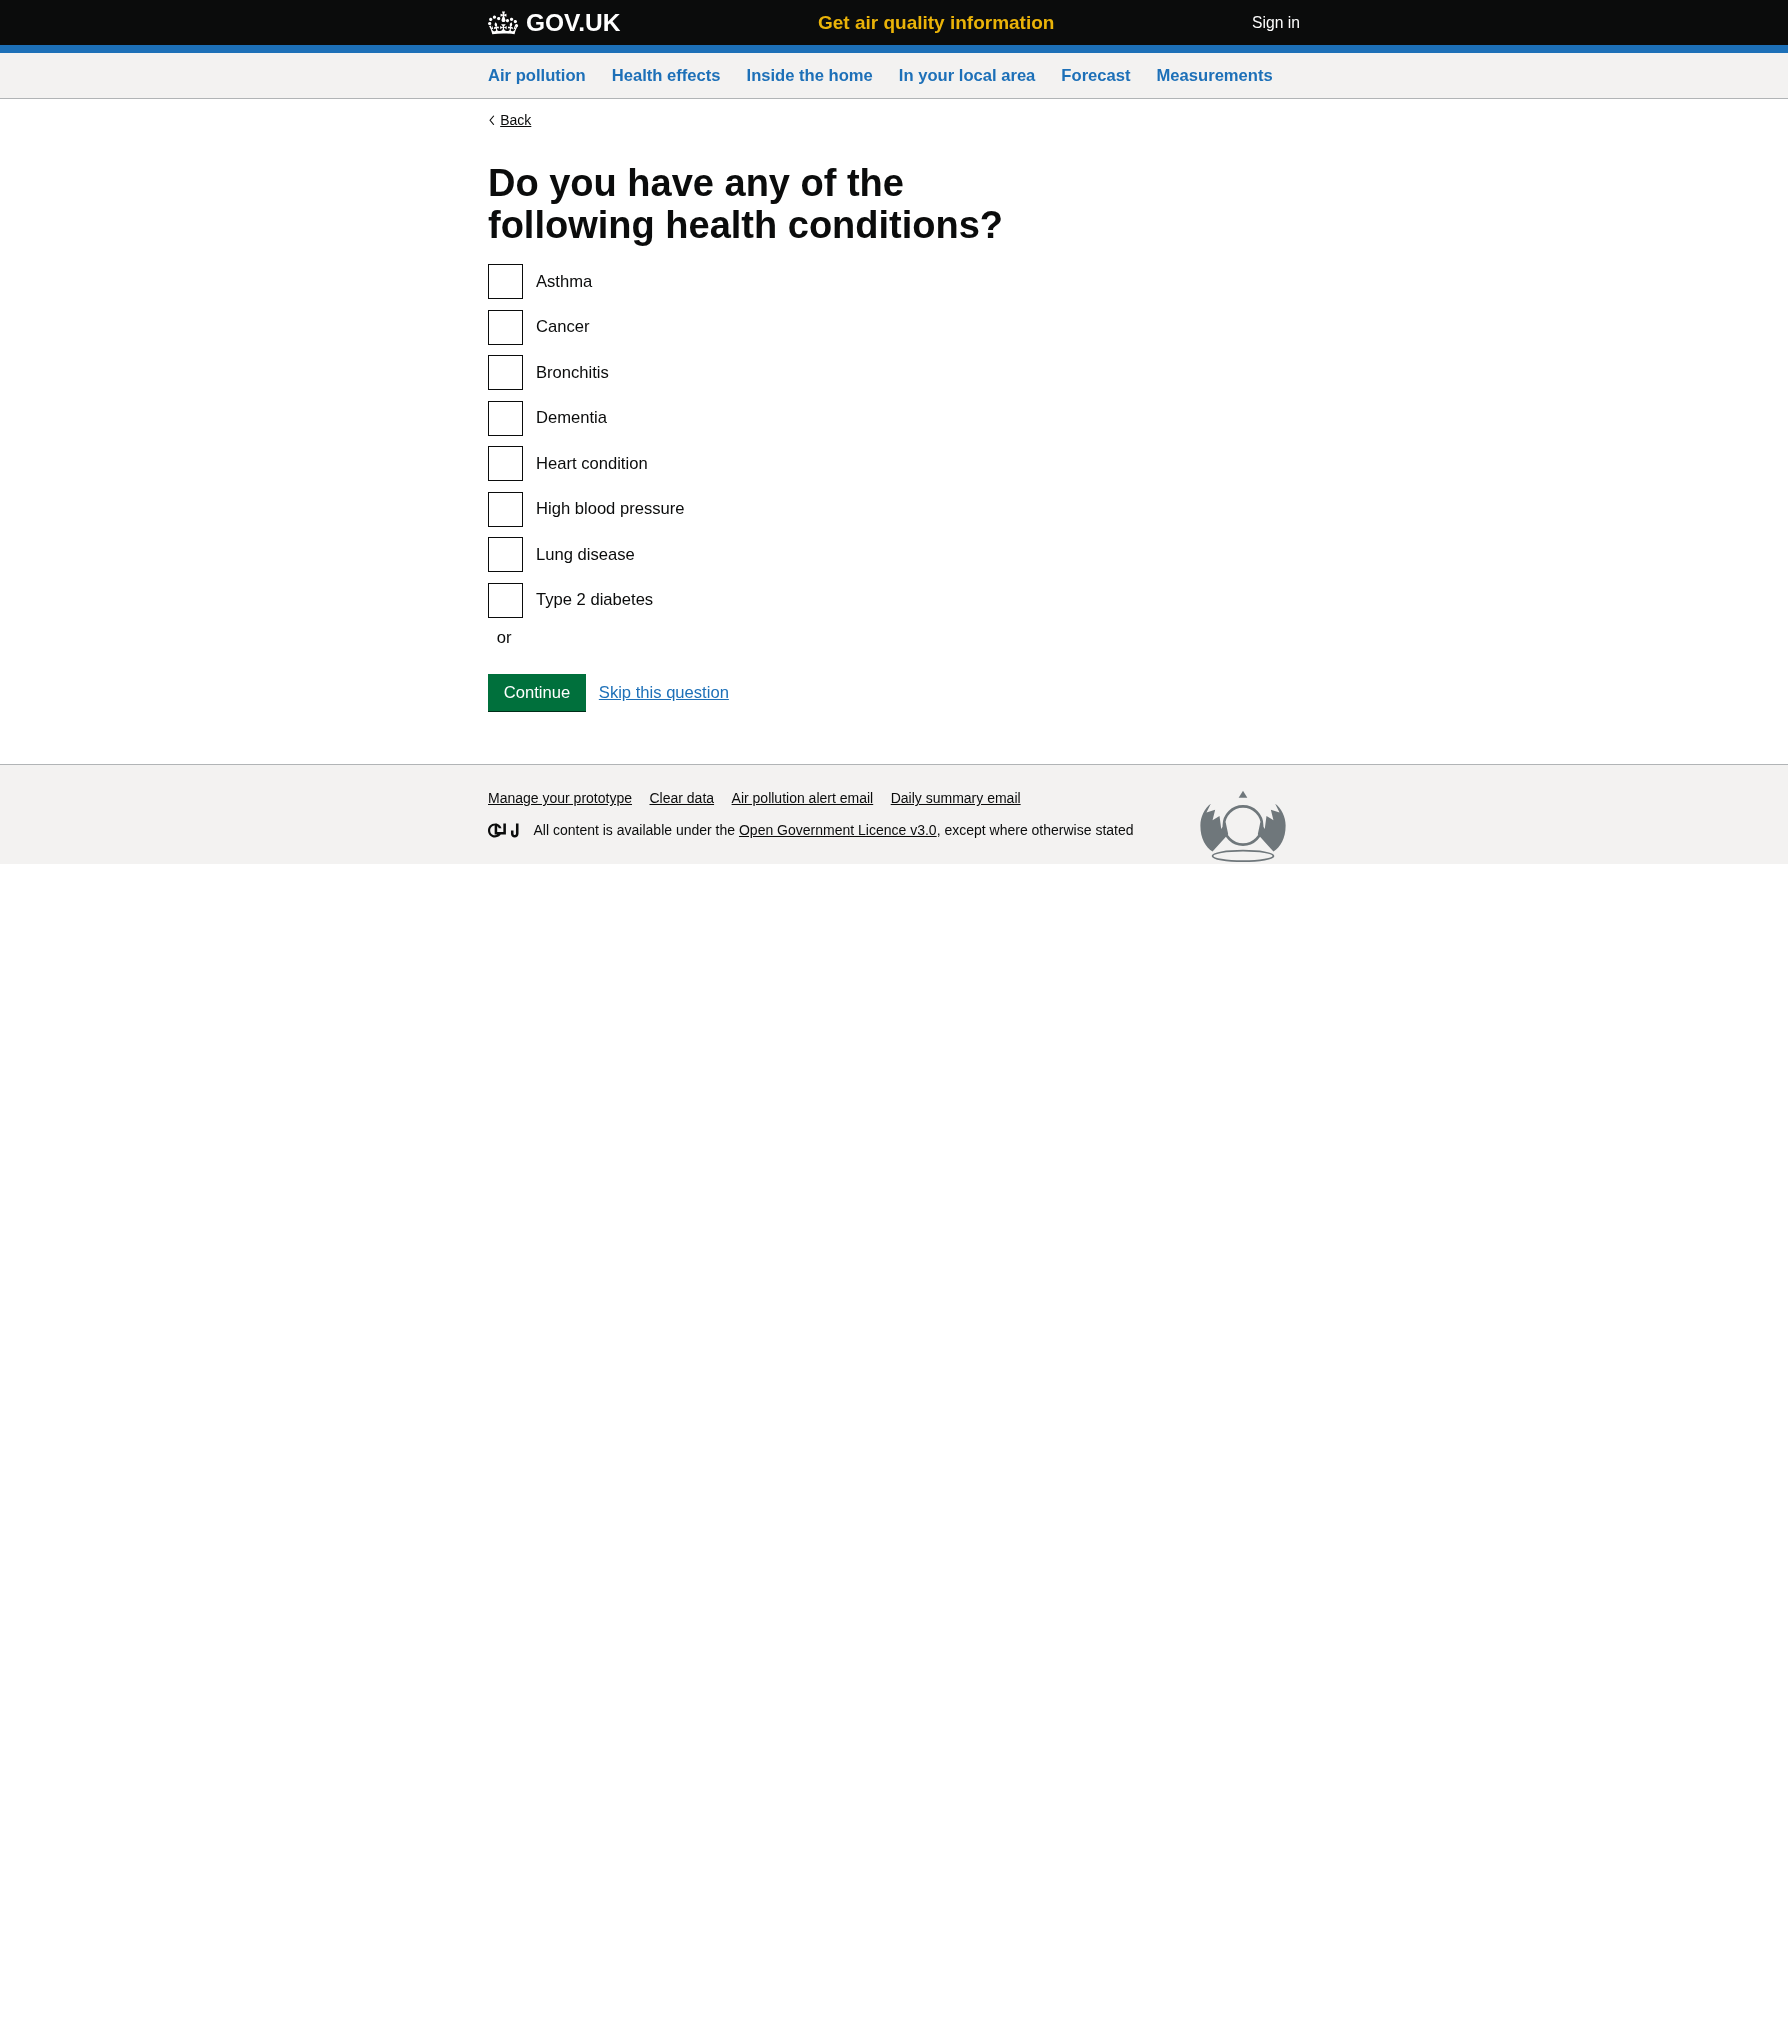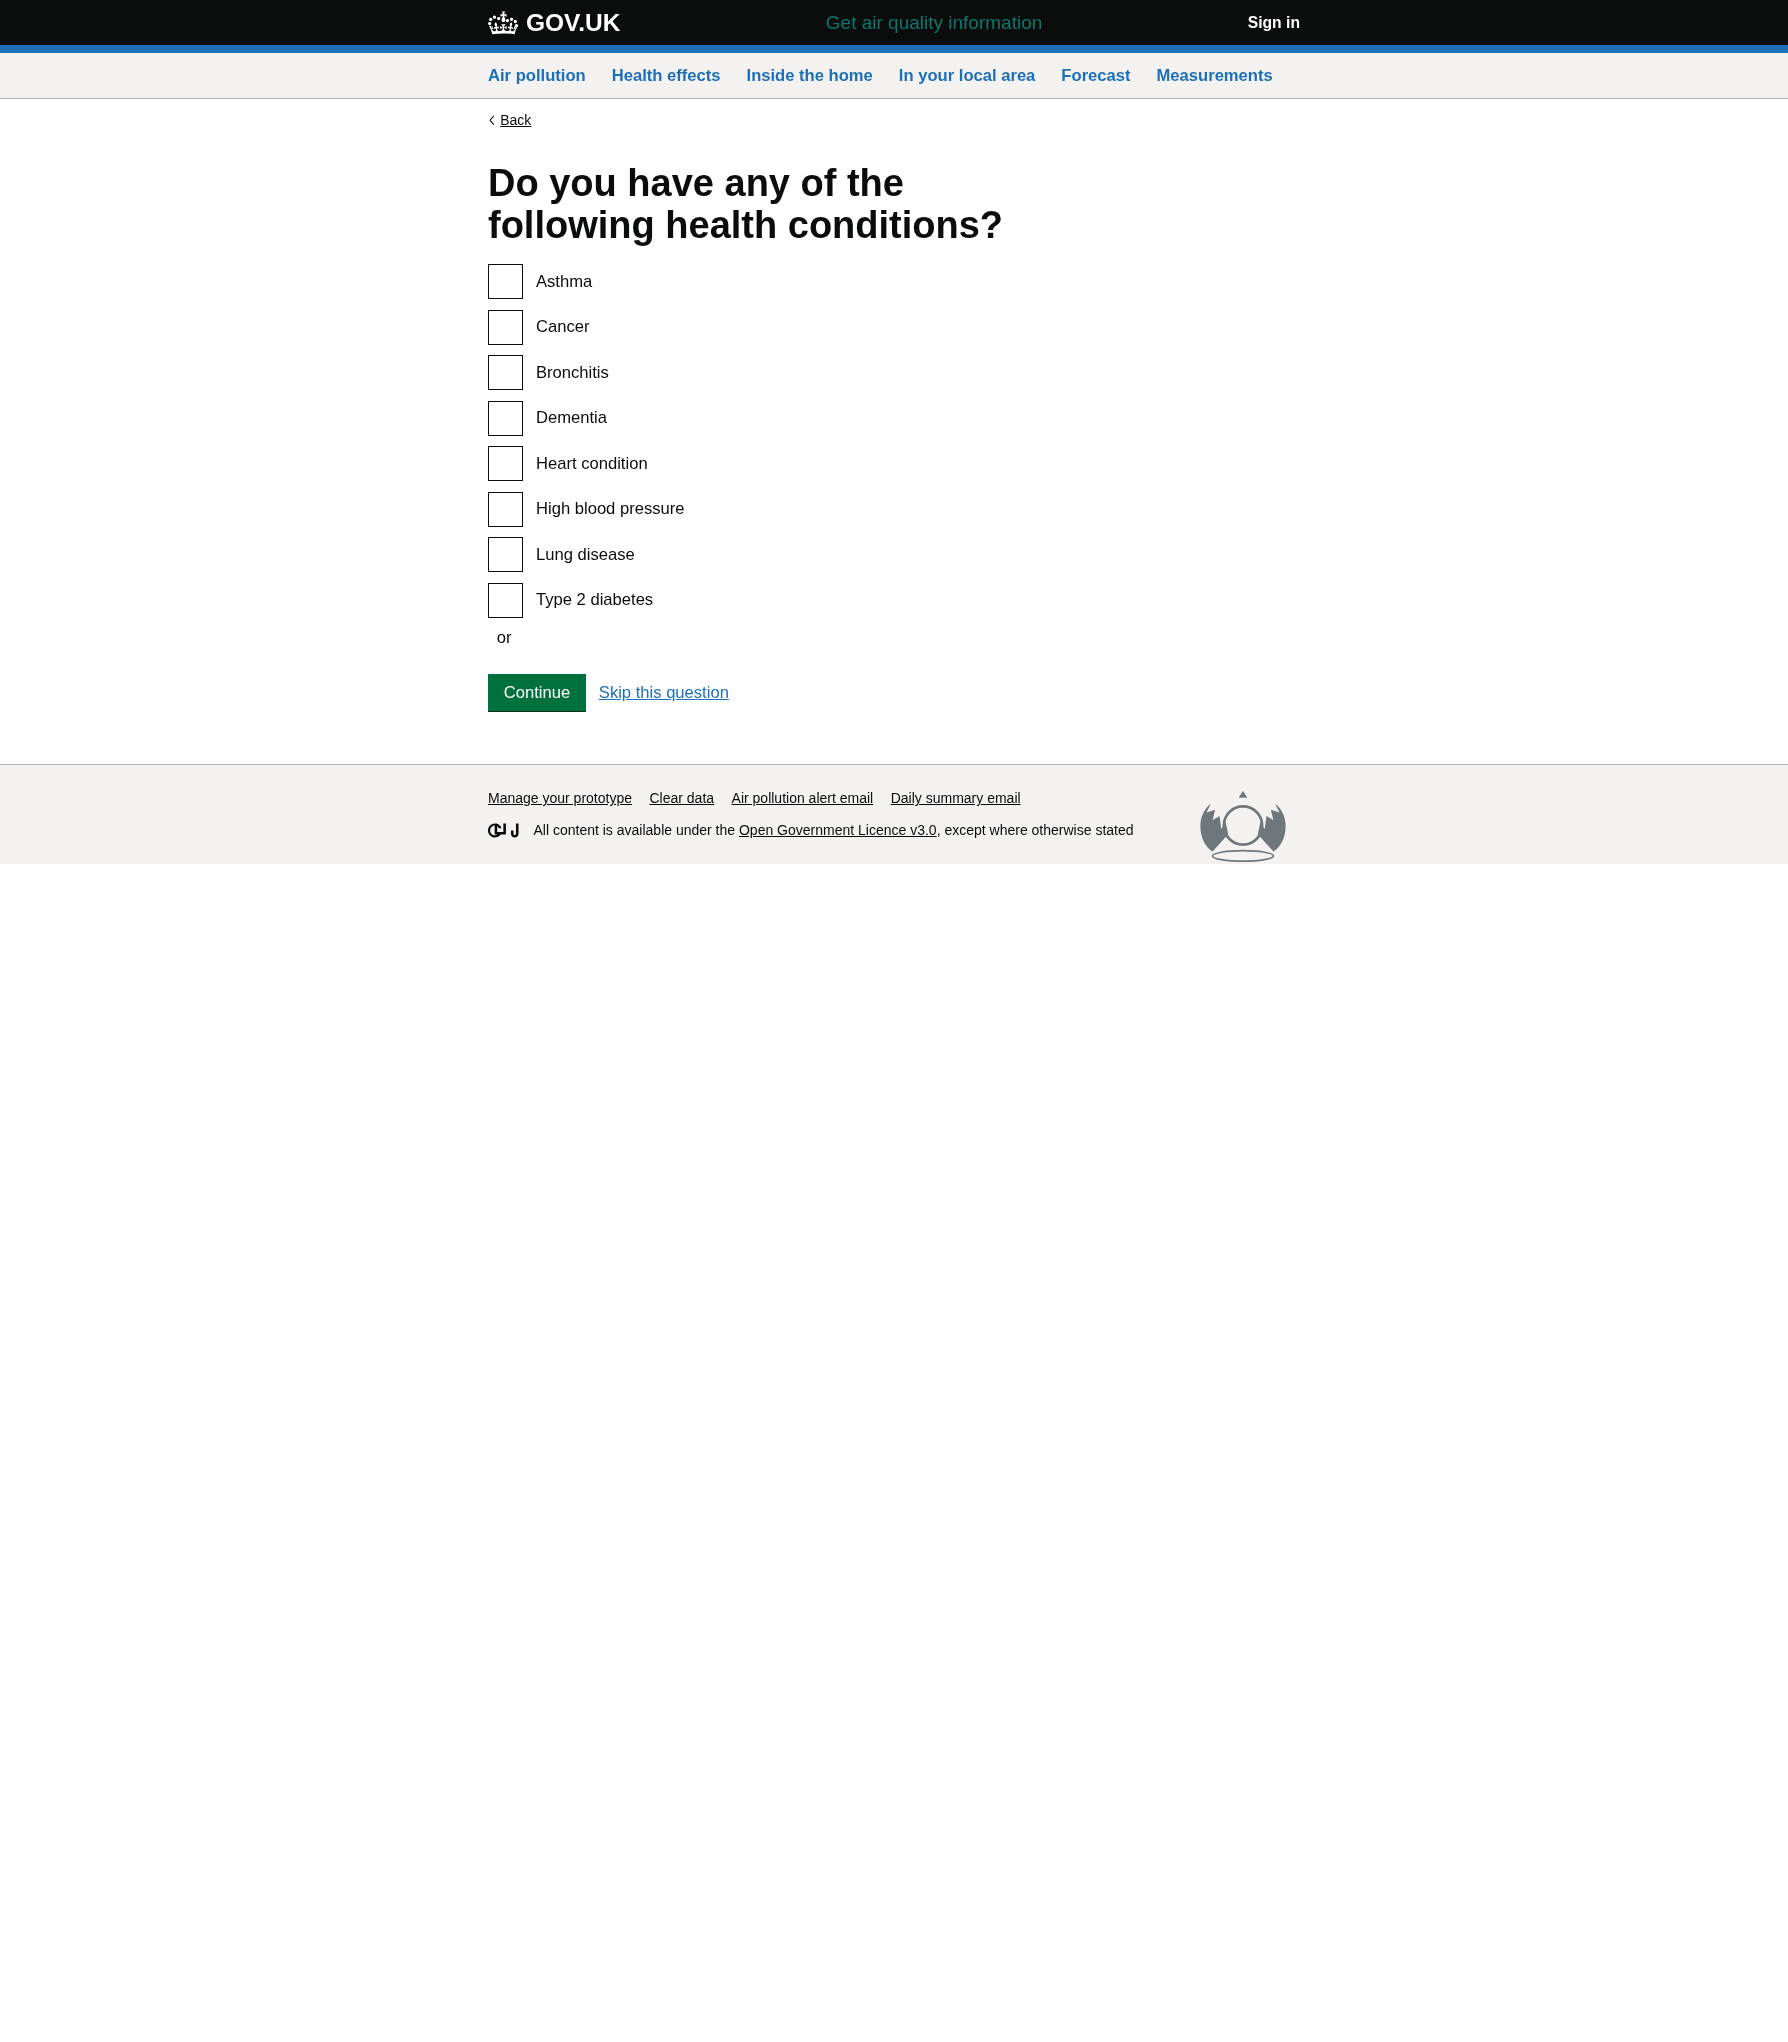--- a/index.html
+++ b/index.html
@@ -27,28 +27,28 @@
     gap: 7px;
     font-weight: 700;
     font-size: 24.5px;
     text-decoration: none;
     color: #fff;
   }
   .crown-icon { width: 31px; height: 26px; }
   .header-title {
     flex: 1;
     text-align: center;
-    font-weight: 400;
+    font-weight: 700;
     font-size: 19px;
-    color: #0f766e;
+    color: #eab308;
   }
   .header-signin {
     color: #fff;
     text-decoration: none;
-    font-weight: 700;
+    font-weight: 400;
     font-size: 15.7px;
   }
   .nav {
     background: #f3f2f1;
     border-bottom: 0.9px solid #b1b4b6;
     text-align: center;
   }
   .nav-inner {
     max-width: 838px;
     margin: 0 auto;

